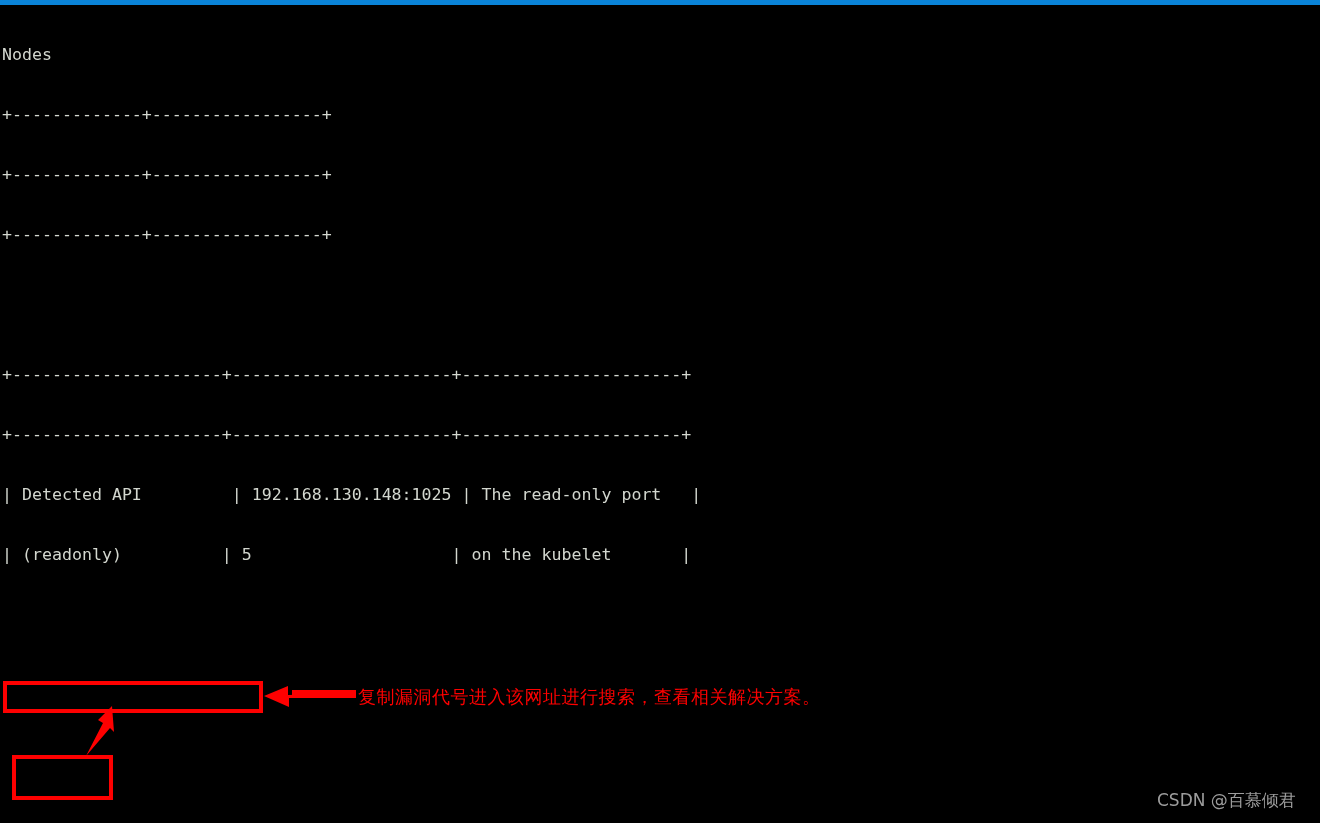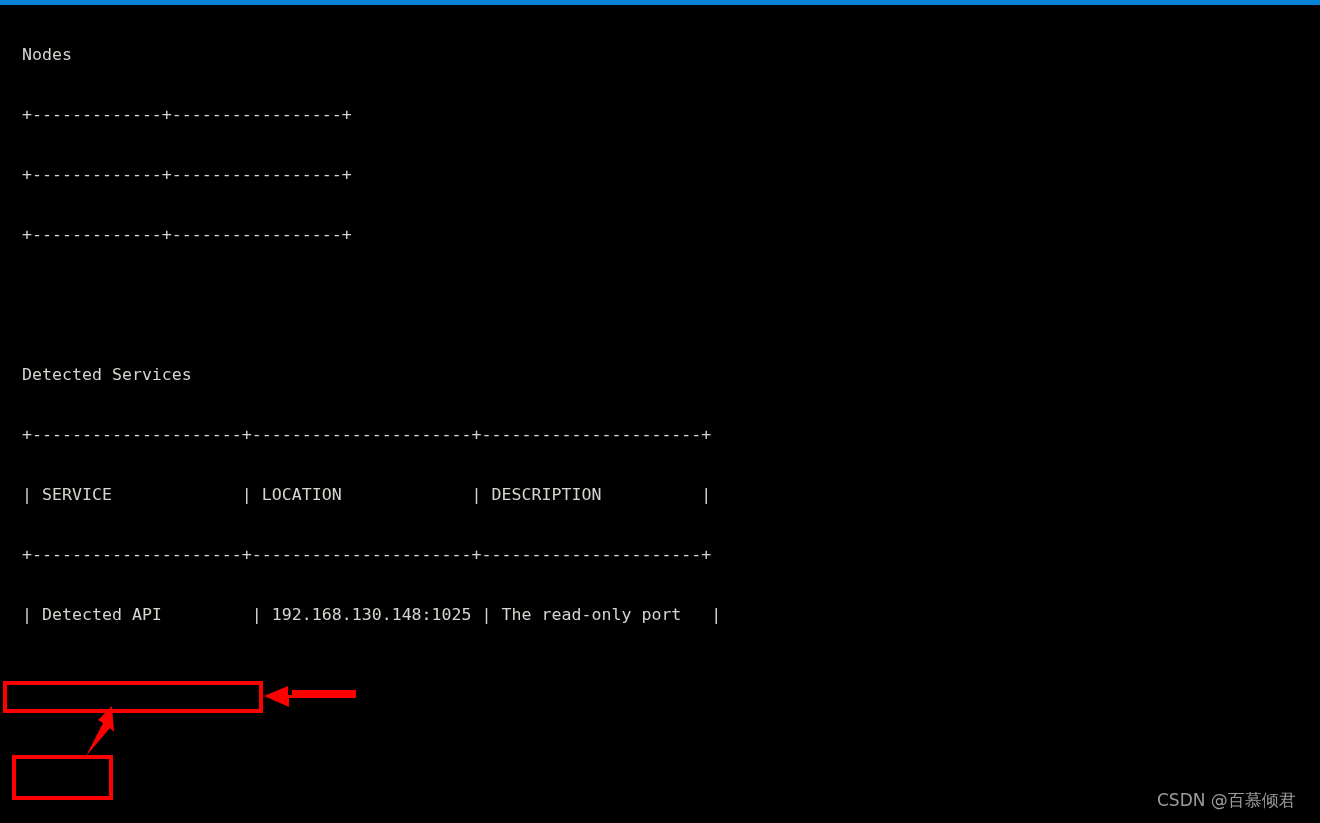--- a/index.html
+++ b/index.html
@@ -42,21 +42,21 @@
     color: #d3d7cf;
     font-family: "DejaVu Sans Mono", "Liberation Mono", monospace;
     font-size: 16.6px;
     line-height: 20px;
     white-space: pre;
     letter-spacing: 0px;
   }
   .term-line {
     display: block;
     height: 20px;
-    padding-left: 22px;
+    padding-left: 2px;
     white-space: pre;
   }
   .heading {
     color: #d3d7cf;
   }
 
   
   #annotations {
     position: absolute;
     left: 0; top: 0;
@@ -129,25 +129,24 @@
 
   <div id="top-accent"></div>
 
   <div id="terminal">
     <span class="term-line heading">Nodes</span>
     <span class="term-line">+-------------+-----------------+</span>
     <span class="term-line">+-------------+-----------------+</span>
     <span class="term-line">+-------------+-----------------+</span>
     <span class="term-line"></span>
 
-    <span class="term-line heading">Detected Services</span>
     <span class="term-line">+---------------------+----------------------+----------------------+</span>
-    <span class="term-line">| SERVICE             | LOCATION             | DESCRIPTION          |</span>
     <span class="term-line">+---------------------+----------------------+----------------------+</span>
     <span class="term-line">| Detected API         | 192.168.130.148:1025 | The read-only port   |</span>
+    <span class="term-line">| (readonly)          | 5                    | on the kubelet       |</span>
     
     
     
     
     
     
     
     
     
     
@@ -179,17 +178,18 @@
 
     <svg class="anno-arrow" id="arrow-to-url" viewBox="0 0 96 34">
       <path d="M 94 17 L 26 19 L 26 10 L 2 20 L 27 31 L 27 22 L 94 22 Z" fill="#fe0000"></path>
       <rect x="30" y="14" width="64" height="7" fill="#fe0000"></rect>
     </svg>
 
     <svg class="anno-arrow" id="arrow-to-khv" viewBox="0 0 48 56">
       <path d="M 32 2 L 18 16 L 23 19 L 6 52 L 30 24 L 34 28 Z" fill="#fe0000"></path>
     </svg>
 
+    <div id="anno-note">复制漏洞代号进入该网址进行搜索，查看相关解决方案。</div>
   </div>
 
   <div id="watermark">CSDN @百慕倾君</div>
 
 </div>
 
 </body></html>

